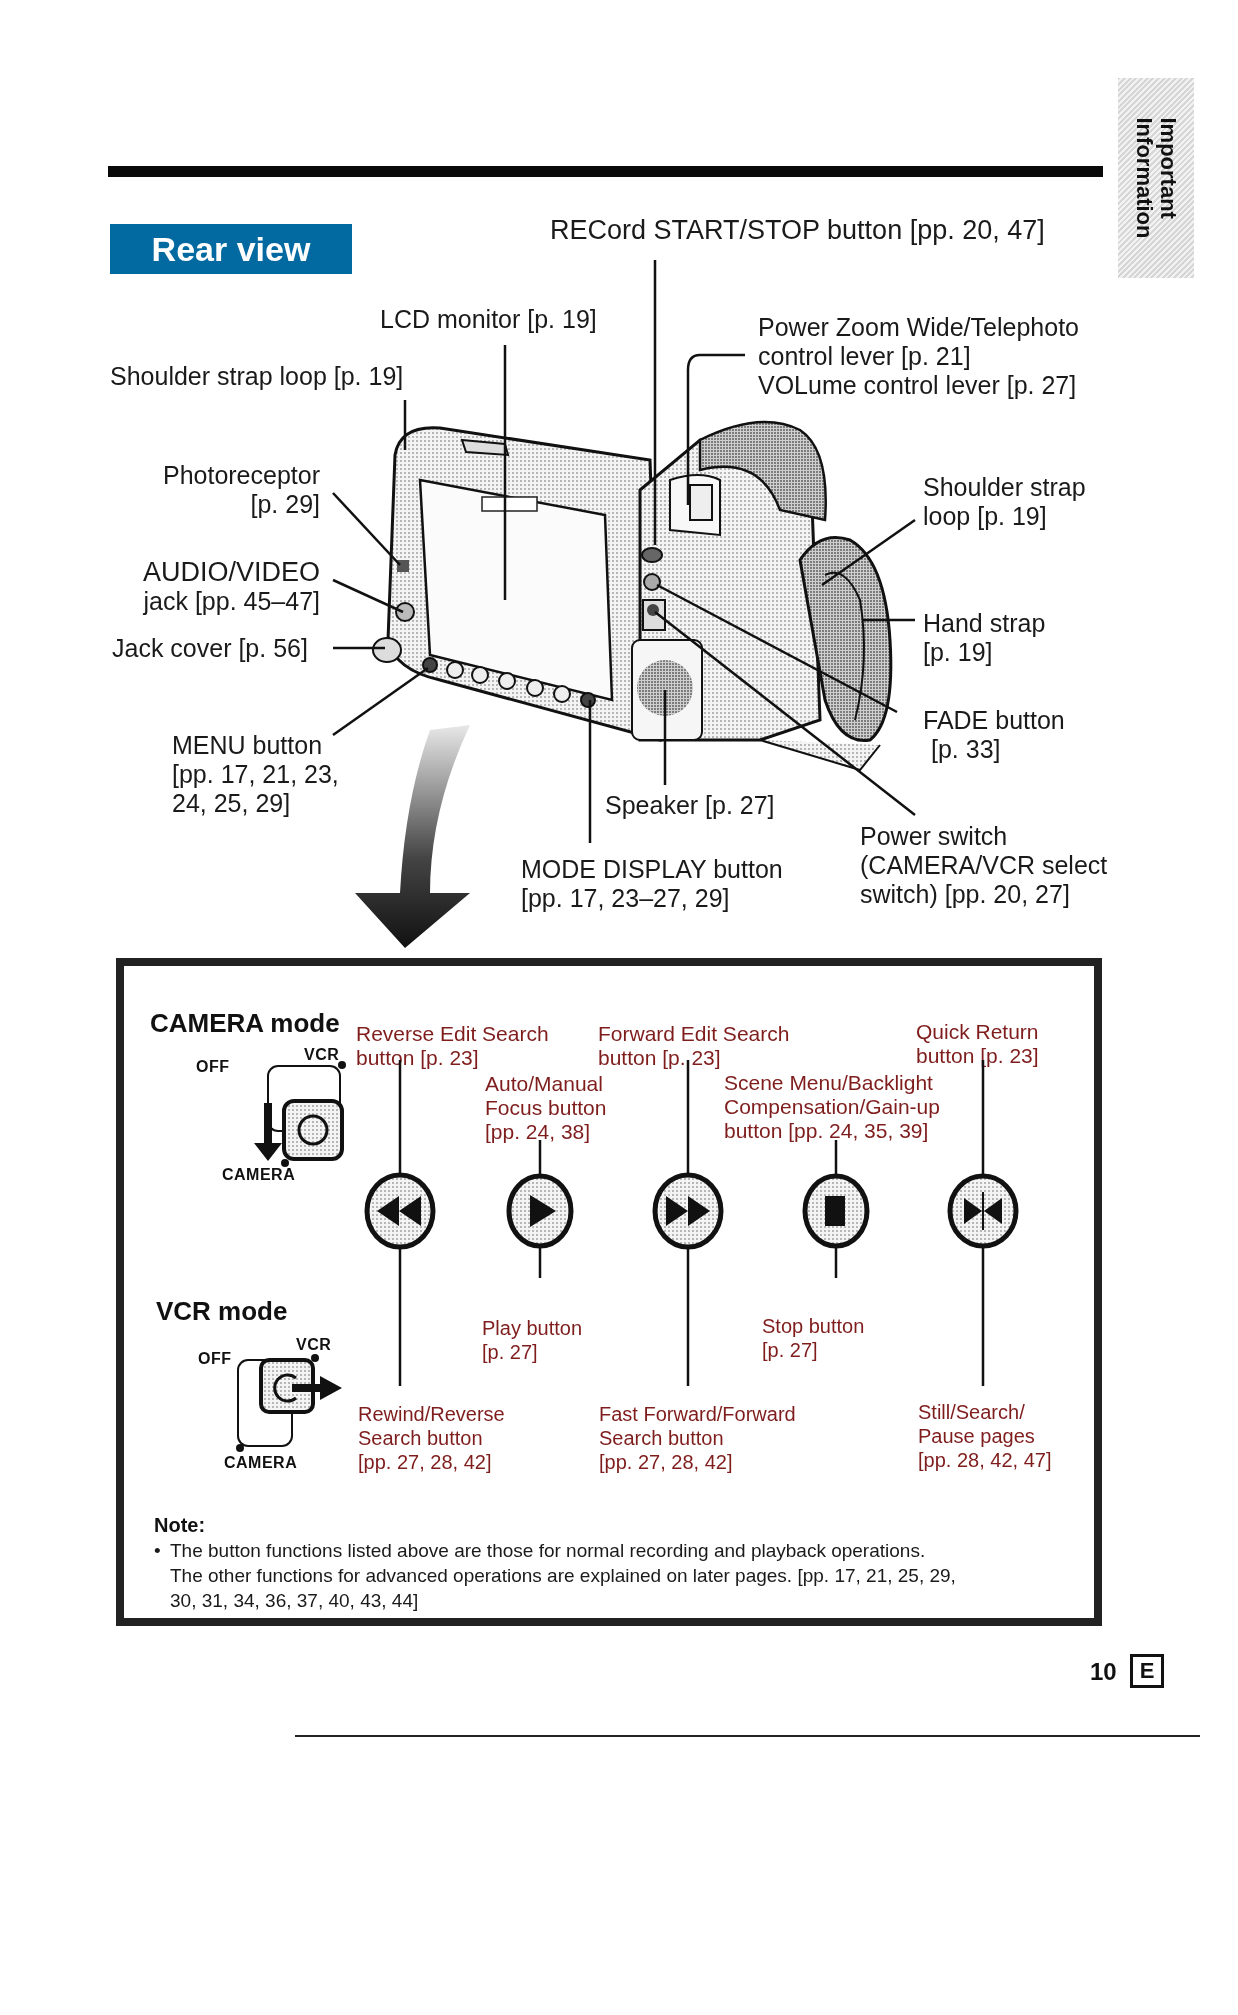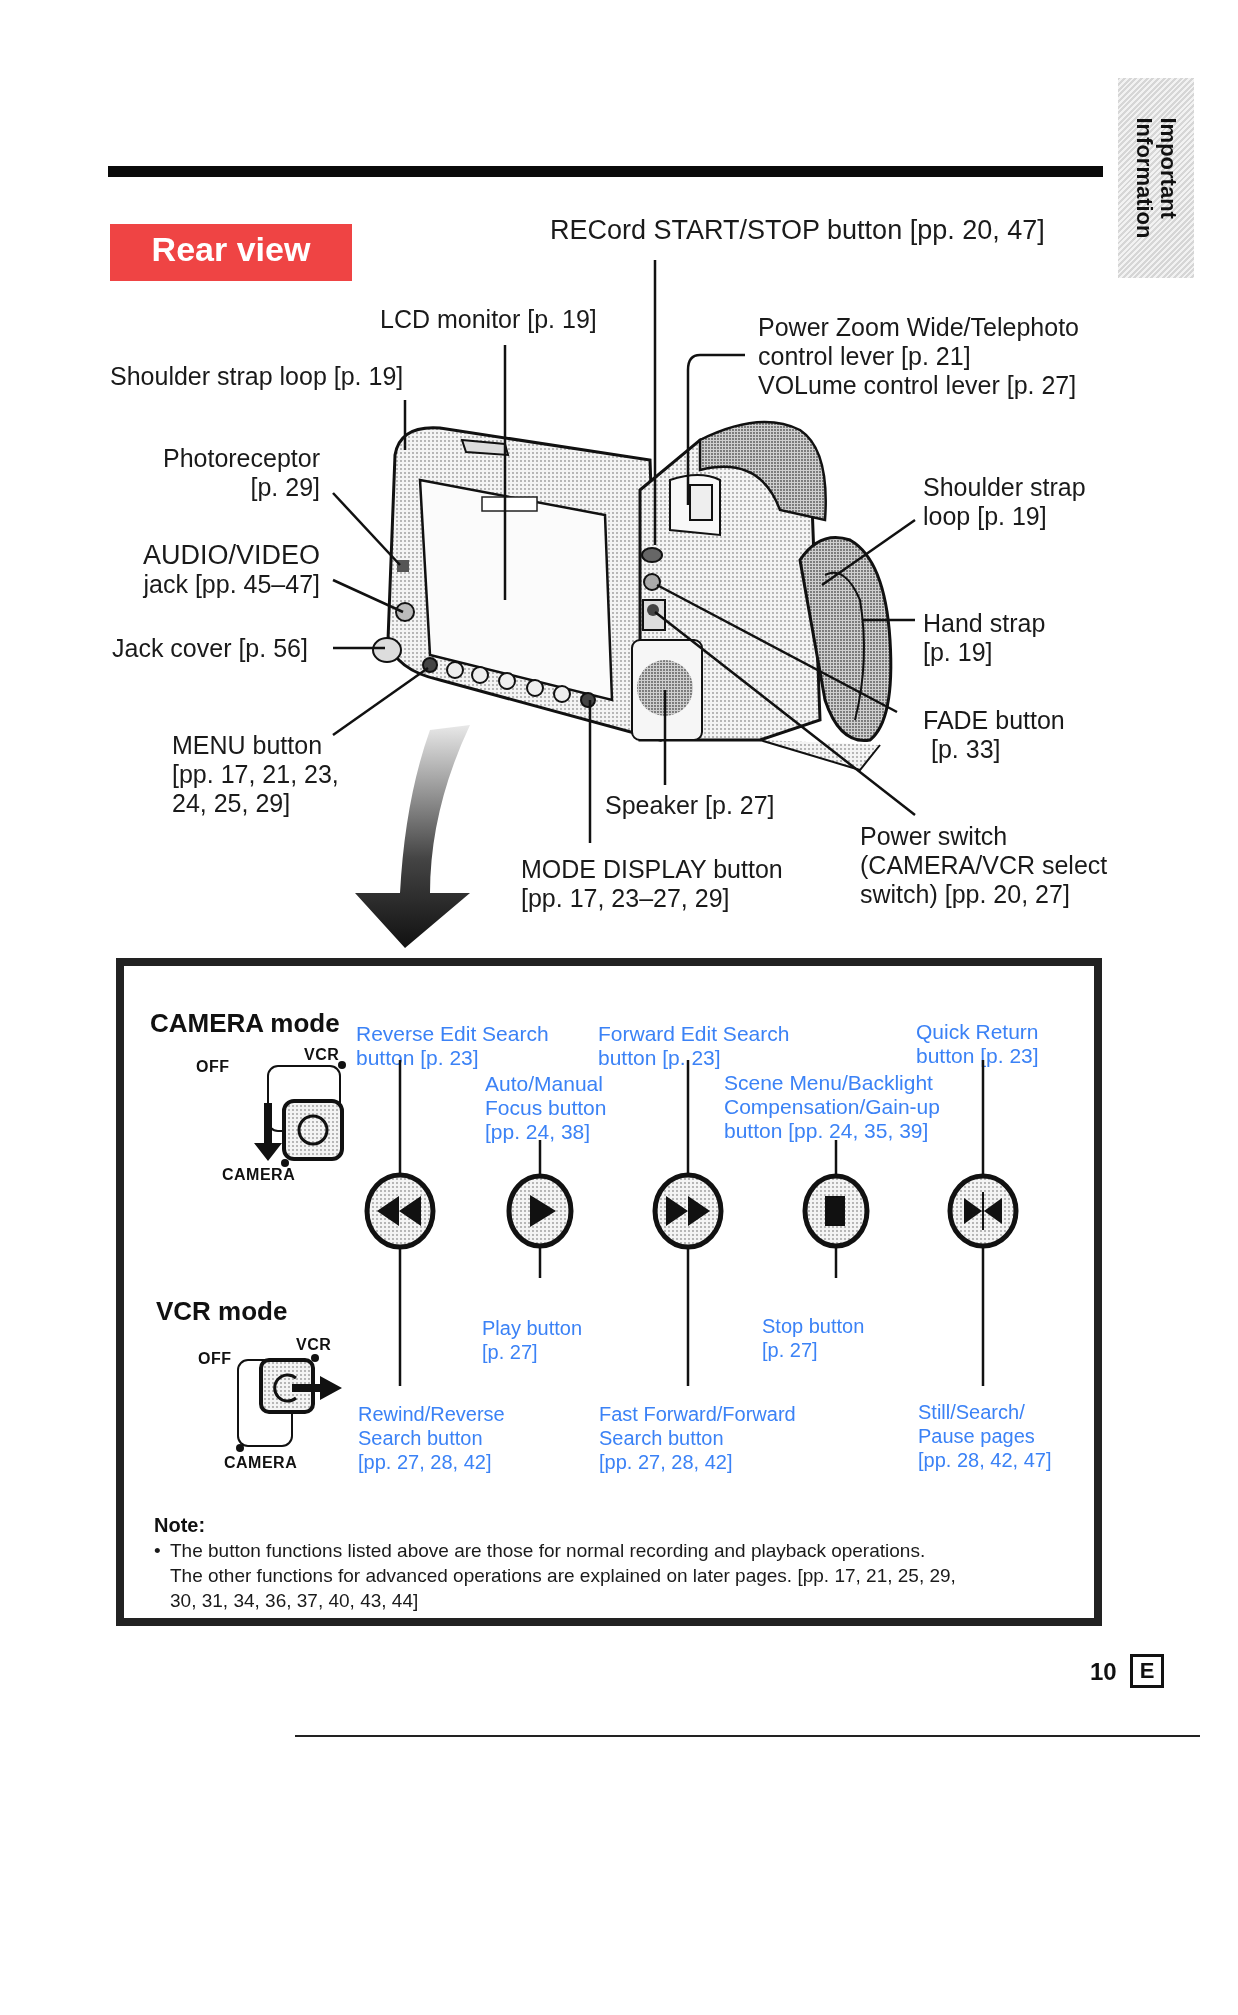--- a/index.html
+++ b/index.html
@@ -1,24 +1,24 @@
 <!DOCTYPE html>
 <html><head>
 <meta charset="utf-8">
 <style>
   html, body { margin: 0; padding: 0; background: #ffffff; }
   body { width: 1238px; height: 2015px; position: relative; overflow: hidden;
          font-family: "Liberation Sans", sans-serif; color: #111; }
   .abs { position: absolute; }
   .lbl { position: absolute; font-size: 25px; line-height: 29px; color: #1a1a1a; white-space: pre; }
-  .lbl.r { text-align: right; }
-  .small { position: absolute; font-size: 21px; line-height: 24px; color: #3b82f6; white-space: pre; }
+  .lbl.r { text-align: right; margin-top: 17px; }
+  .small { position: absolute; font-size: 21px; line-height: 24px; color: #7f1d1d; white-space: pre; }
   .tiny { position: absolute; font-size: 17px; font-weight: bold; color: #111; letter-spacing: 0.5px; }
   #top-rule { left: 108px; top: 166px; width: 995px; height: 11px; background: #0a0a0a; }
-  #section-title { left: 110px; top: 224px; width: 242px; height: 57px; background: #ef4444; color: #fff;
+  #section-title { left: 110px; top: 224px; width: 242px; height: 50px; background: #0369a1; color: #fff;
                    font-size: 34px; font-weight: bold; line-height: 50px; text-align: center; }
   #side-tab { left: 1118px; top: 78px; width: 76px; height: 200px;
               background: repeating-linear-gradient(135deg,#d6d6d6 0 2px,#f2f2f2 2px 4px); }
   #side-tab-text { position: absolute; left: 50%; top: 50%; transform: translate(-50%,-50%) rotate(90deg);
                    white-space: pre; font-weight: bold; font-size: 22px; line-height: 24px; text-align: left; }
   #modes-box { left: 116px; top: 958px; width: 986px; height: 668px; border: 8px solid #222;
                box-sizing: border-box; padding-left: 7px; }
   .mode-title { position: absolute; font-weight: bold; font-size: 26px; }
   .note-title { position: absolute; font-weight: bold; font-size: 20px; }
   .note-text { position: absolute; font-size: 19px; line-height: 25px; color: #1a1a1a; }

